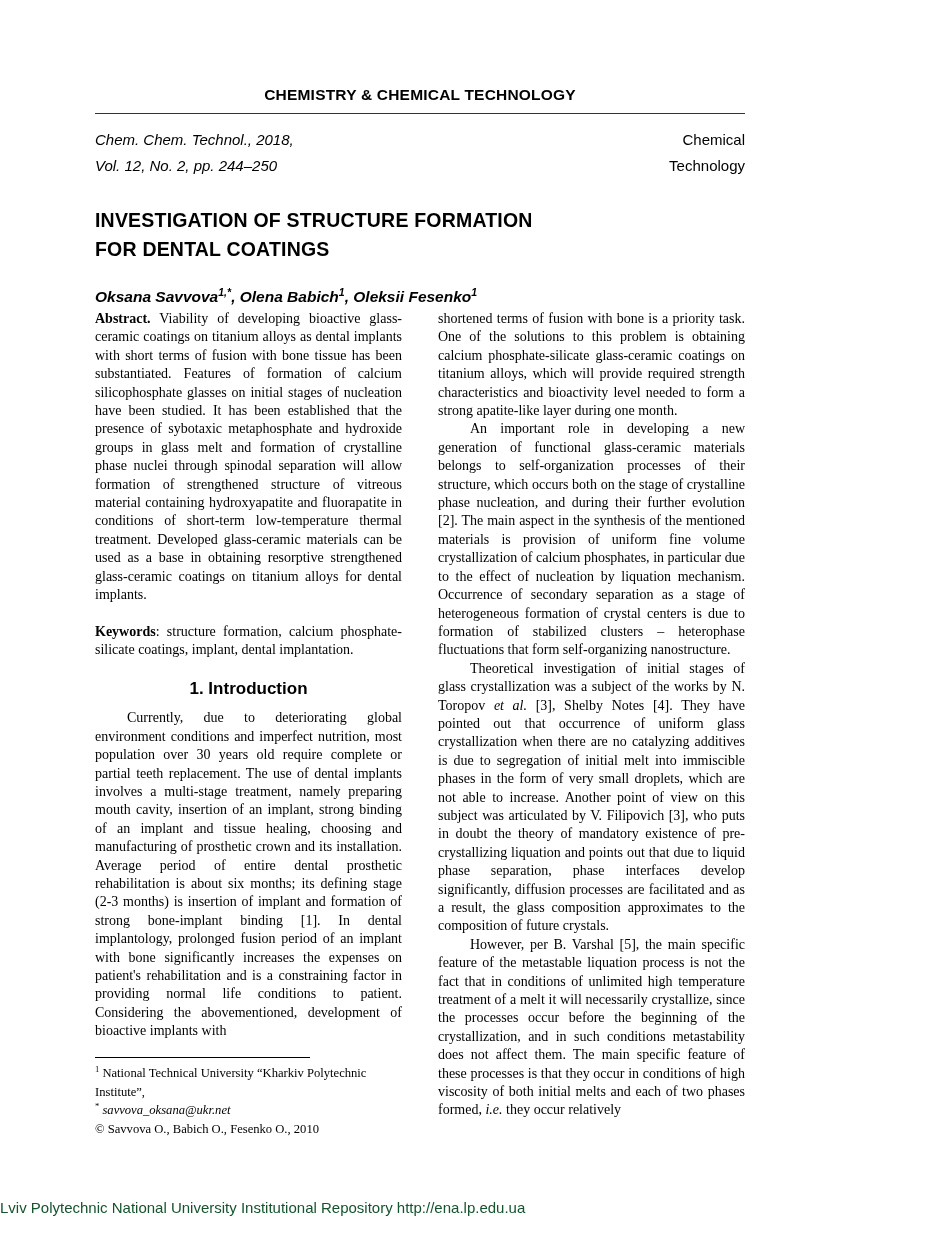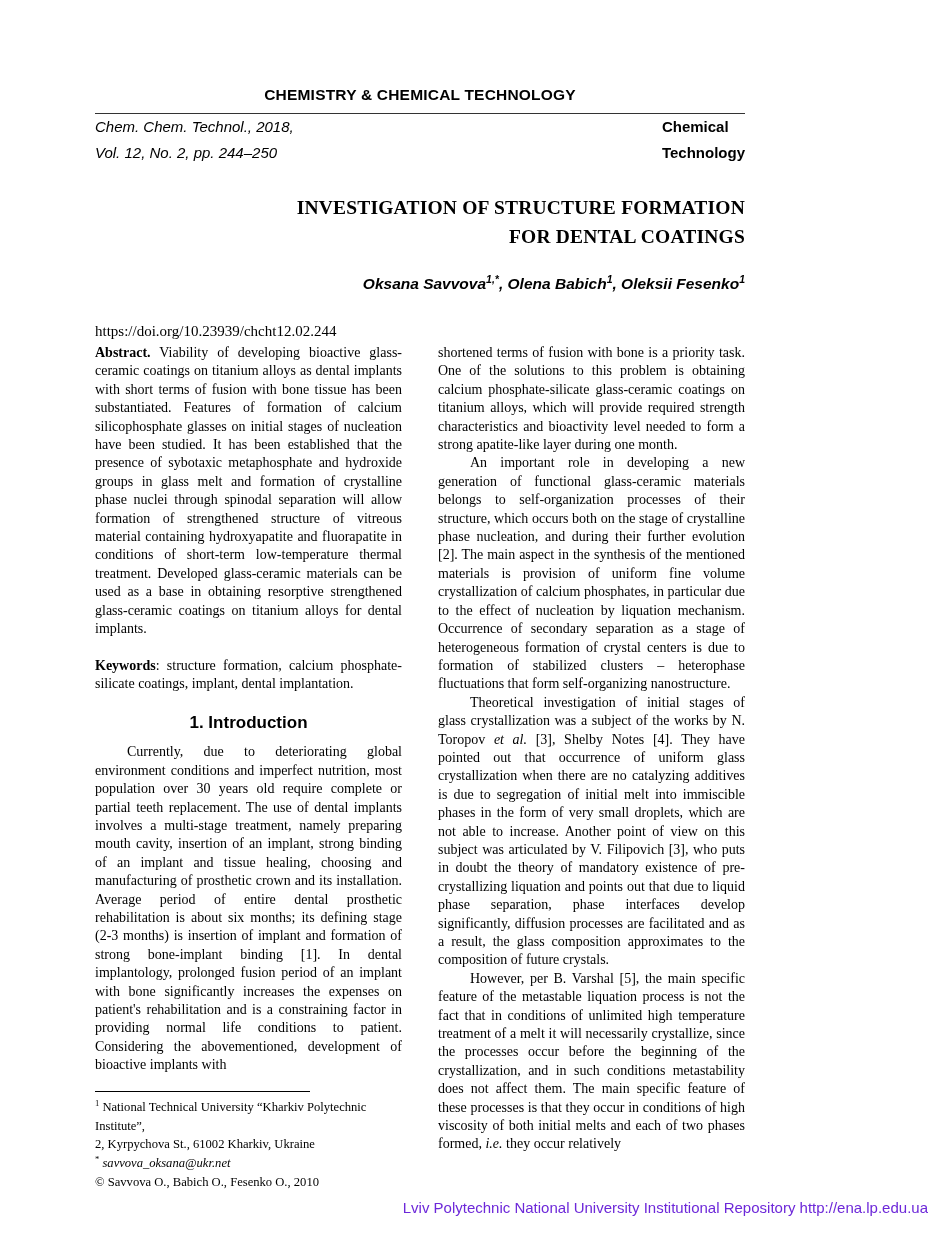--- a/index.html
+++ b/index.html
@@ -25,39 +25,40 @@
     letter-spacing:.2px;
   }
   .header-rule {
     border:none;
     border-top:1.5px solid #333;
     margin:9px 0 0 0;
   }
   .citation-row {
     display:flex;
     justify-content:space-between;
+    margin-top:13px;
     font-size:15px;
     line-height:1.75;
     font-family:"Liberation Sans", sans-serif;
   }
   .citation-left { font-style:italic; }
-  .citation-right { font-weight:bold; }
+  .citation-right { font-weight:normal; text-align:right; }
   
   .article-title {
     margin-top:26px;
-    text-align:right;
-    font-family:Liberation Serif, serif;
+    text-align:left;
+    font-family:Liberation Sans, sans-serif;
     font-weight:bold;
     font-size:19.5px;
     line-height:1.5;
     letter-spacing:.2px;
   }
   .authors {
     margin-top:24px;
-    text-align:right;
+    text-align:left;
     font-family:"Liberation Sans", sans-serif;
     font-weight:bold;
     font-style:italic;
     font-size:15.5px;
   }
   .doi {
     margin-top:30px;
     font-size:15px;
   }
   
@@ -95,22 +96,22 @@
     border-top:1px solid #000;
     width:215px;
     margin:0 0 6px 0;
   }
   .footnotes .fn-line { margin:0; }
   
   .repo-footer {
     position:absolute;
     left:0; right:0;
     bottom:24px;
-    text-align:right;
-    color:#6d28d9;
+    text-align:left;
+    color:#14532d;
     font-family:"Liberation Sans", sans-serif;
     font-size:15px;
   }
 </style>
 </head>
 <body>
 
 <div class="page">
 
   <div class="journal-header">CHEMISTRY &amp; CHEMICAL TECHNOLOGY</div>
@@ -127,37 +128,35 @@
     </div>
   </div>
 
   <div class="article-title">
     <div>INVESTIGATION OF STRUCTURE FORMATION</div>
     <div>FOR DENTAL COATINGS</div>
   </div>
 
   <div class="authors">Oksana Savvova<sup>1,*</sup>, Olena Babich<sup>1</sup>, Oleksii Fesenko<sup>1</sup></div>
 
-  <div class="doi">https://doi.org/10.23939/chcht12.02.244</div>
 
   <div class="columns">
 
     <div class="col">
       <p class="para"><b>Abstract.</b><span> Viability of developing bioactive glass-ceramic coatings on titanium alloys as dental implants with short terms of fusion with bone tissue has been substantiated. Features of formation of calcium silicophosphate glasses on initial stages of nucleation have been studied. It has been established that the presence of sybotaxic metaphosphate and hydroxide groups in glass melt and formation of crystalline phase nuclei through spinodal separation will allow formation of strengthened structure of vitreous material containing hydroxyapatite and fluorapatite in conditions of short-term low-temperature thermal treatment. Developed glass-ceramic materials can be used as a base in obtaining resorptive strengthened glass-ceramic coatings on titanium alloys for dental implants.</span></p>
 
       <p class="para keywords"><b>Keywords</b><span>: structure formation, calcium phosphate-silicate coatings, implant, dental implantation.</span></p>
 
       <div class="section-heading">1. Introduction</div>
 
       <p class="para indent">Currently, due to deteriorating global environment conditions and imperfect nutrition, most population over 30 years old require complete or partial teeth replacement. The use of dental implants involves a multi-stage treatment, namely preparing mouth cavity, insertion of an implant, strong binding of an implant and tissue healing, choosing and manufacturing of prosthetic crown and its installation. Average period of entire dental prosthetic rehabilitation is about six months; its defining stage (2-3 months) is insertion of implant and formation of strong bone-implant binding [1]. In dental implantology, prolonged fusion period of an implant with bone significantly increases the expenses on patient's rehabilitation and is a constraining factor in providing normal life conditions to patient. Considering the abovementioned, development of bioactive implants with</p>
 
       <div class="footnotes">
         <hr class="footnote-rule">
         <p class="fn-line"><sup>1</sup> National Technical University “Kharkiv Polytechnic Institute”,</p>
-        <p class="fn-line">2, Kyrpychova St., 61002 Kharkiv, Ukraine</p>
         <p class="fn-line"><sup>*</sup> <i>savvova_oksana@ukr.net</i></p>
         <p class="fn-line">© Savvova O., Babich O., Fesenko O., 2010</p>
       </div>
     </div>
 
     <div class="col">
       <p class="para">shortened terms of fusion with bone is a priority task. One of the solutions to this problem is obtaining calcium phosphate-silicate glass-ceramic coatings on titanium alloys, which will provide required strength characteristics and bioactivity level needed to form a strong apatite-like layer during one month.</p>
       <p class="para indent">An important role in developing a new generation of functional glass-ceramic materials belongs to self-organization processes of their structure, which occurs both on the stage of crystalline phase nucleation, and during their further evolution [2]. The main aspect in the synthesis of the mentioned materials is provision of uniform fine volume crystallization of calcium phosphates, in particular due to the effect of nucleation by liquation mechanism. Occurrence of secondary separation as a stage of heterogeneous formation of crystal centers is due to formation of stabilized clusters – heterophase fluctuations that form self-organizing nanostructure.</p>
       <p class="para indent">Theoretical investigation of initial stages of glass crystallization was a subject of the works by N. Toropov <i>et al.</i> [3], Shelby Notes [4]. They have pointed out that occurrence of uniform glass crystallization when there are no catalyzing additives is due to segregation of initial melt into immiscible phases in the form of very small droplets, which are not able to increase. Another point of view on this subject was articulated by V. Filipovich [3], who puts in doubt the theory of mandatory existence of pre-crystallizing liquation and points out that due to liquid phase separation, phase interfaces develop significantly, diffusion processes are facilitated and as a result, the glass composition approximates to the composition of future crystals.</p>
       <p class="para indent">However, per B. Varshal [5], the main specific feature of the metastable liquation process is not the fact that in conditions of unlimited high temperature treatment of a melt it will necessarily crystallize, since the processes occur before the beginning of the crystallization, and in such conditions metastability does not affect them. The main specific feature of these processes is that they occur in conditions of high viscosity of both initial melts and each of two phases formed, <i>i.e.</i> they occur relatively</p>

